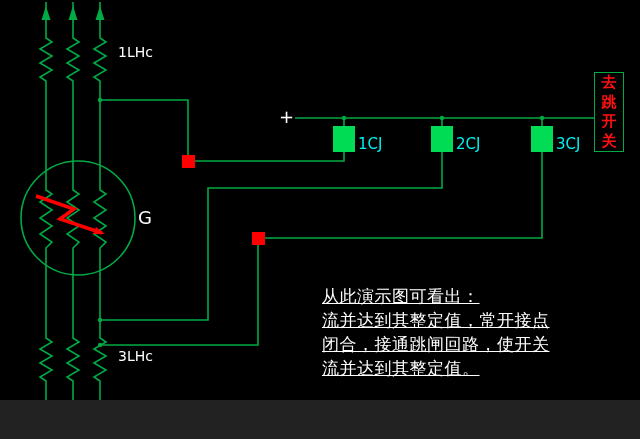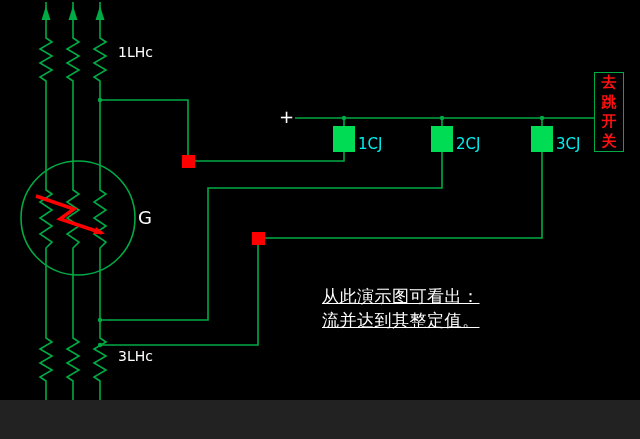--- a/index.html
+++ b/index.html
@@ -104,18 +104,20 @@
 
   <div class="trip-box">
     <span>去</span>
     <span>跳</span>
     <span>开</span>
     <span>关</span>
   </div>
 
   <div class="caption">
     <div>从此演示图可看出：</div>
+    <div>流并达到其整定值，常开接点</div>
+    <div>闭合，接通跳闸回路，使开关</div>
     <div>流并达到其整定值。</div>
   </div>
 
   <div class="bottom-bar"></div>
 
 </div>
 
 </body></html>

